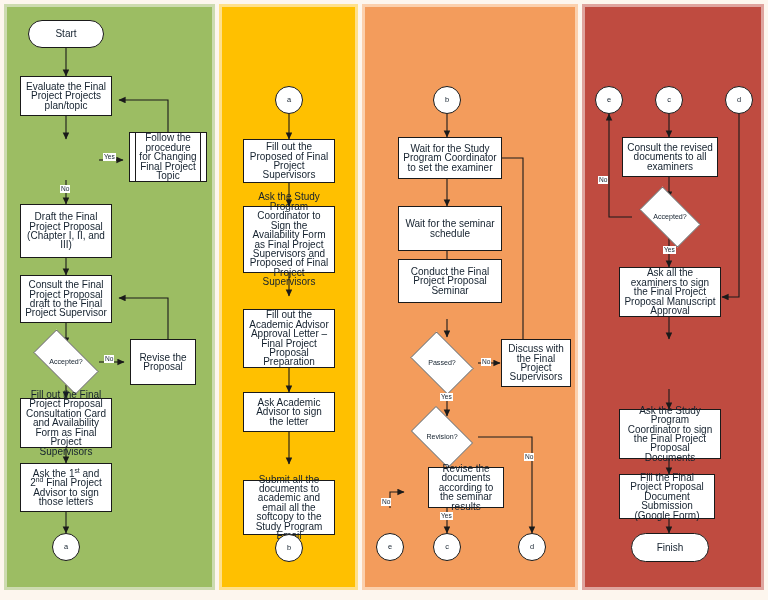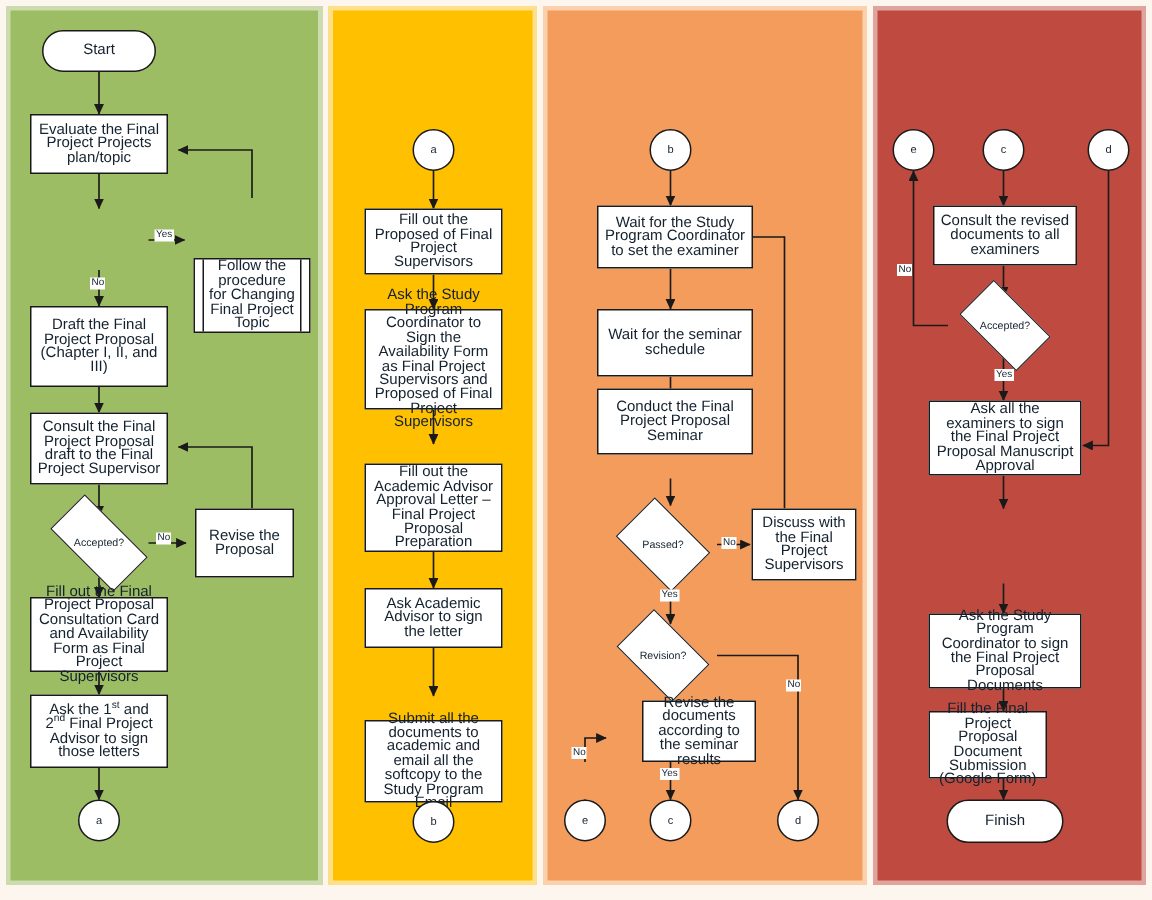--- a/index.html
+++ b/index.html
@@ -98,21 +98,21 @@
     </g>
   </svg>
 
   <div class="node term" style="left:28px;top:20px;width:76px;height:28px;">Start</div>
 
   <div class="node" style="left:20px;top:76px;width:92px;height:40px;">Evaluate the Final Project Projects plan/topic</div>
 
   <div class="elbl" style="left:103px;top:153px;">Yes</div>
   <div class="elbl" style="left:60px;top:185px;">No</div>
 
-  <div class="node pre" style="left:129px;top:132px;width:78px;height:50px;margin-top:40px;">Follow the procedure for Changing Final Project Topic</div>
+  <div class="node pre" style="left:129px;top:132px;width:78px;height:50px;">Follow the procedure for Changing Final Project Topic</div>
 
   <div class="node" style="left:20px;top:204px;width:92px;height:54px;">Draft the Final Project Proposal (Chapter I, II, and III)</div>
 
   <div class="node" style="left:20px;top:275px;width:92px;height:48px;">Consult the Final Project Proposal draft to the Final Project Supervisor</div>
 
   <div class="dia" style="left:24px;top:339px;width:84px;height:46px;">
     <div class="dshape"></div>
     <div class="dtext">Accepted?</div>
   </div>
   <div class="elbl" style="left:104px;top:355px;">No</div>
@@ -185,17 +185,17 @@
     <div class="dtext">Accepted?</div>
   </div>
   <div class="elbl" style="left:598px;top:176px;">No</div>
   <div class="elbl" style="left:663px;top:246px;">Yes</div>
 
   <div class="node" style="left:619px;top:267px;width:102px;height:50px;">Ask all the examiners to sign the Final Project Proposal Manuscript Approval</div>
 
 
   <div class="node" style="left:619px;top:409px;width:102px;height:50px;">Ask the Study Program Coordinator to sign the Final Project Proposal Documents</div>
 
-  <div class="node" style="left:619px;top:474px;width:79px;height:45px;">Fill the Final Project Proposal Document Submission (Google Form)</div>
+  <div class="node" style="left:619px;top:474px;width:96px;height:45px;">Fill the Final Project Proposal Document Submission (Google Form)</div>
 
   <div class="node term" style="left:631px;top:533px;width:78px;height:29px;">Finish</div>
 
 </div>
 
 </body></html>

